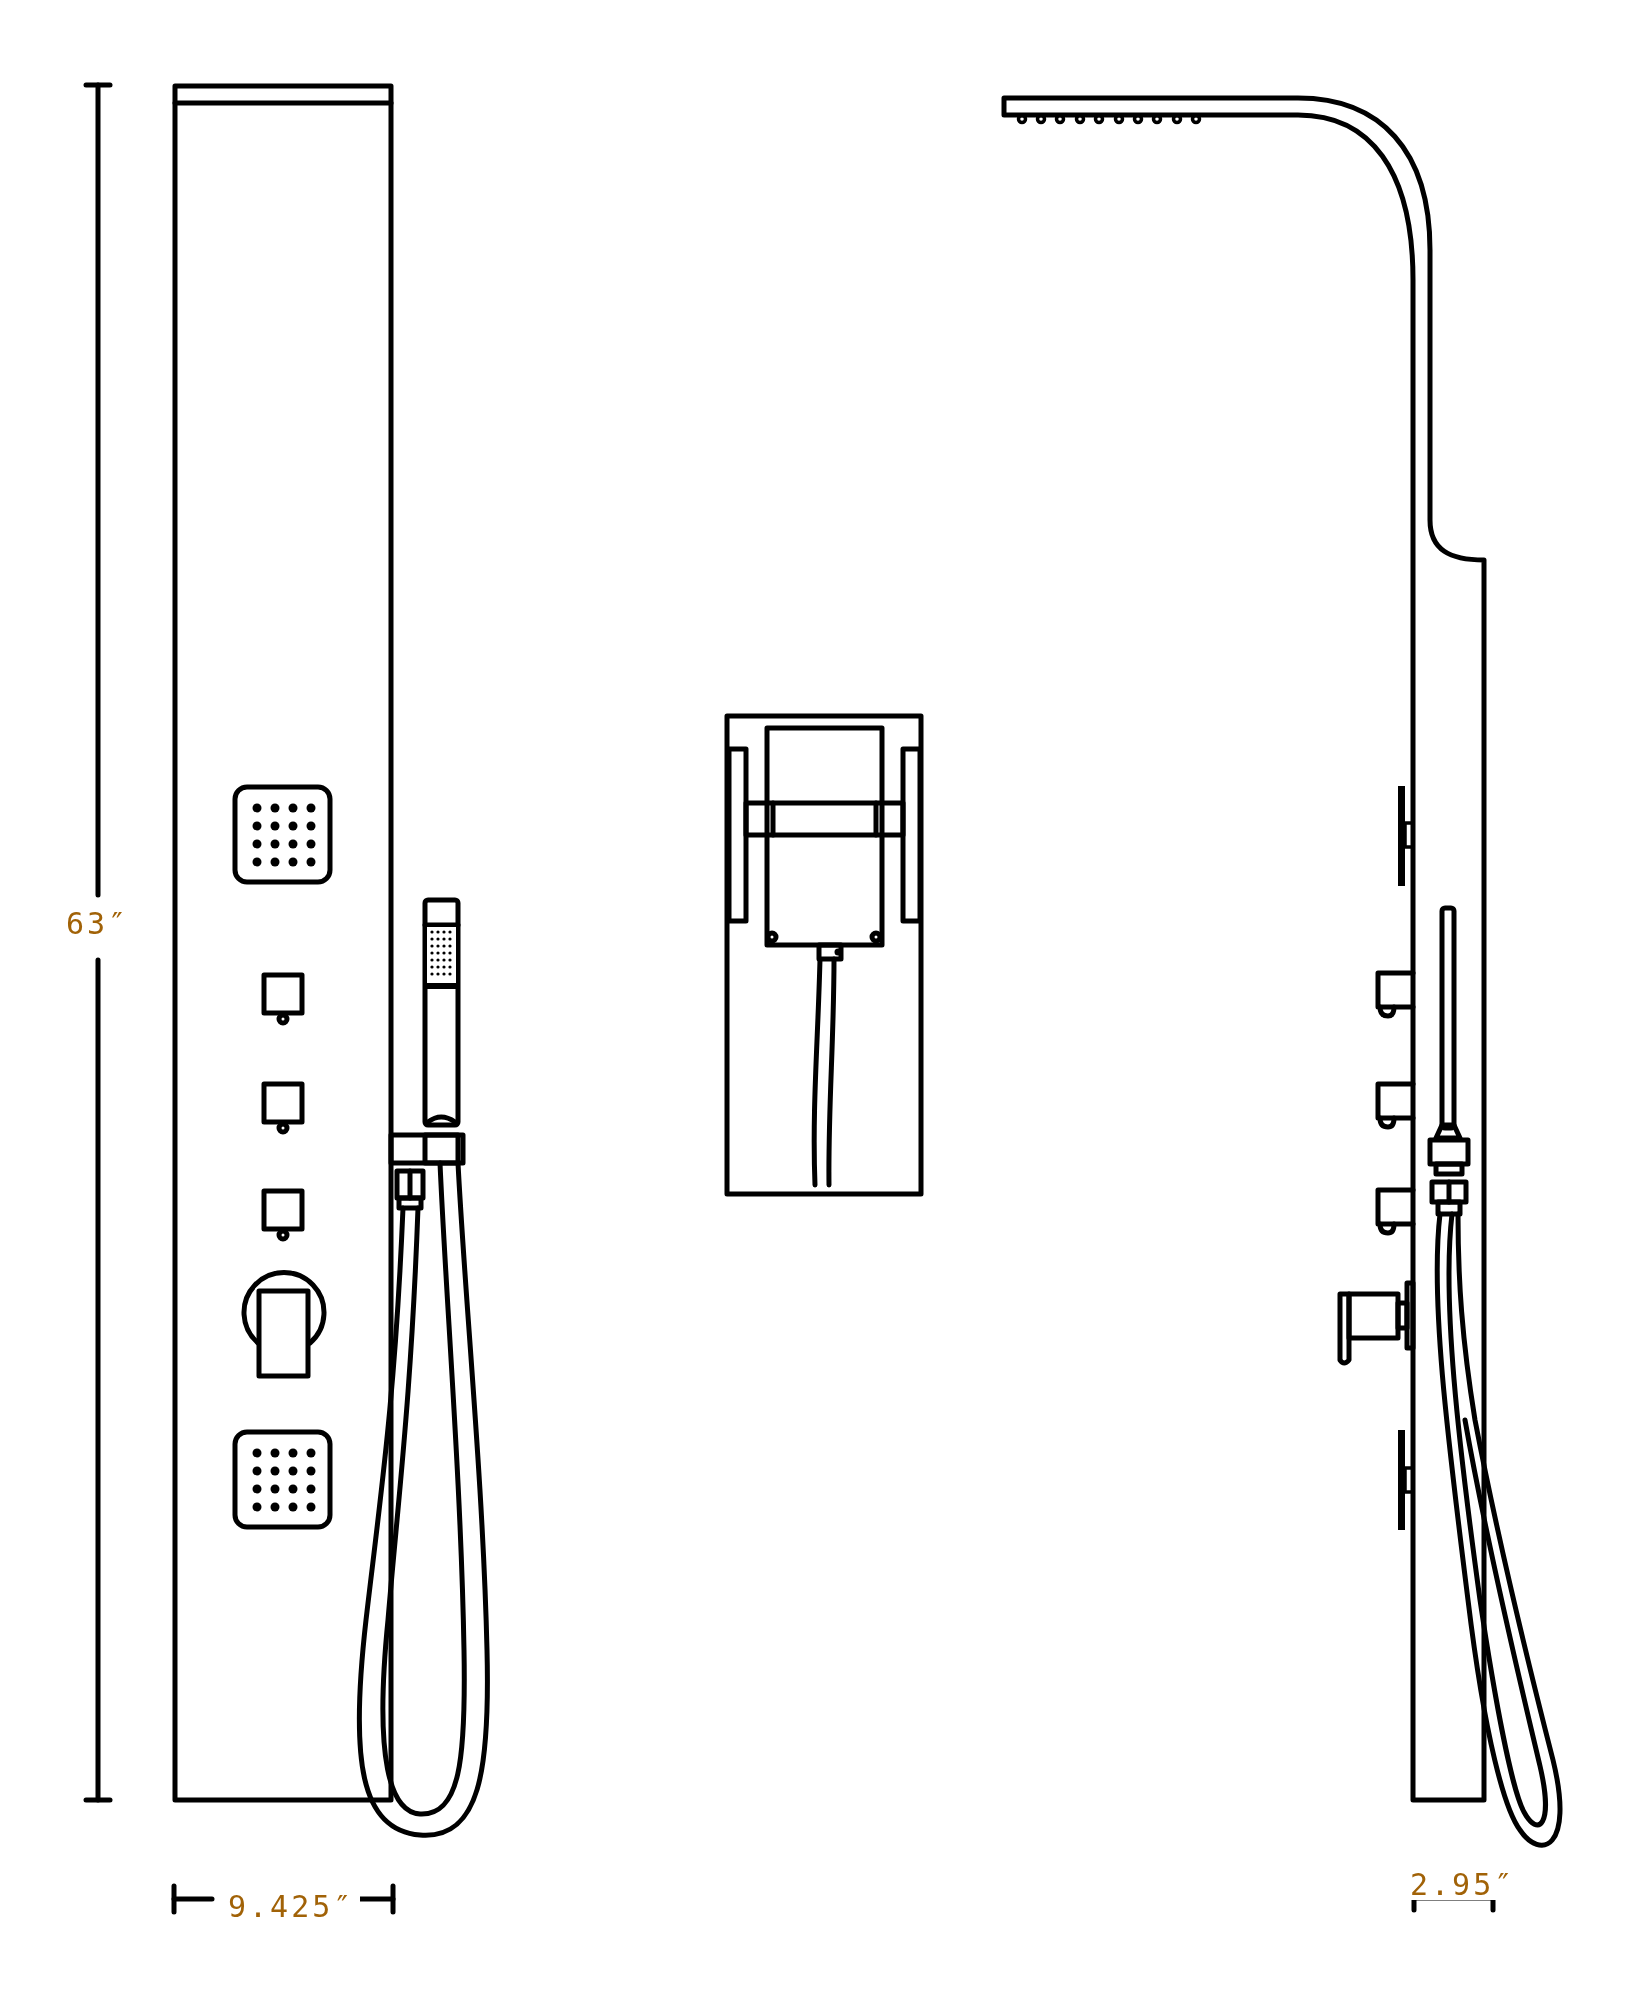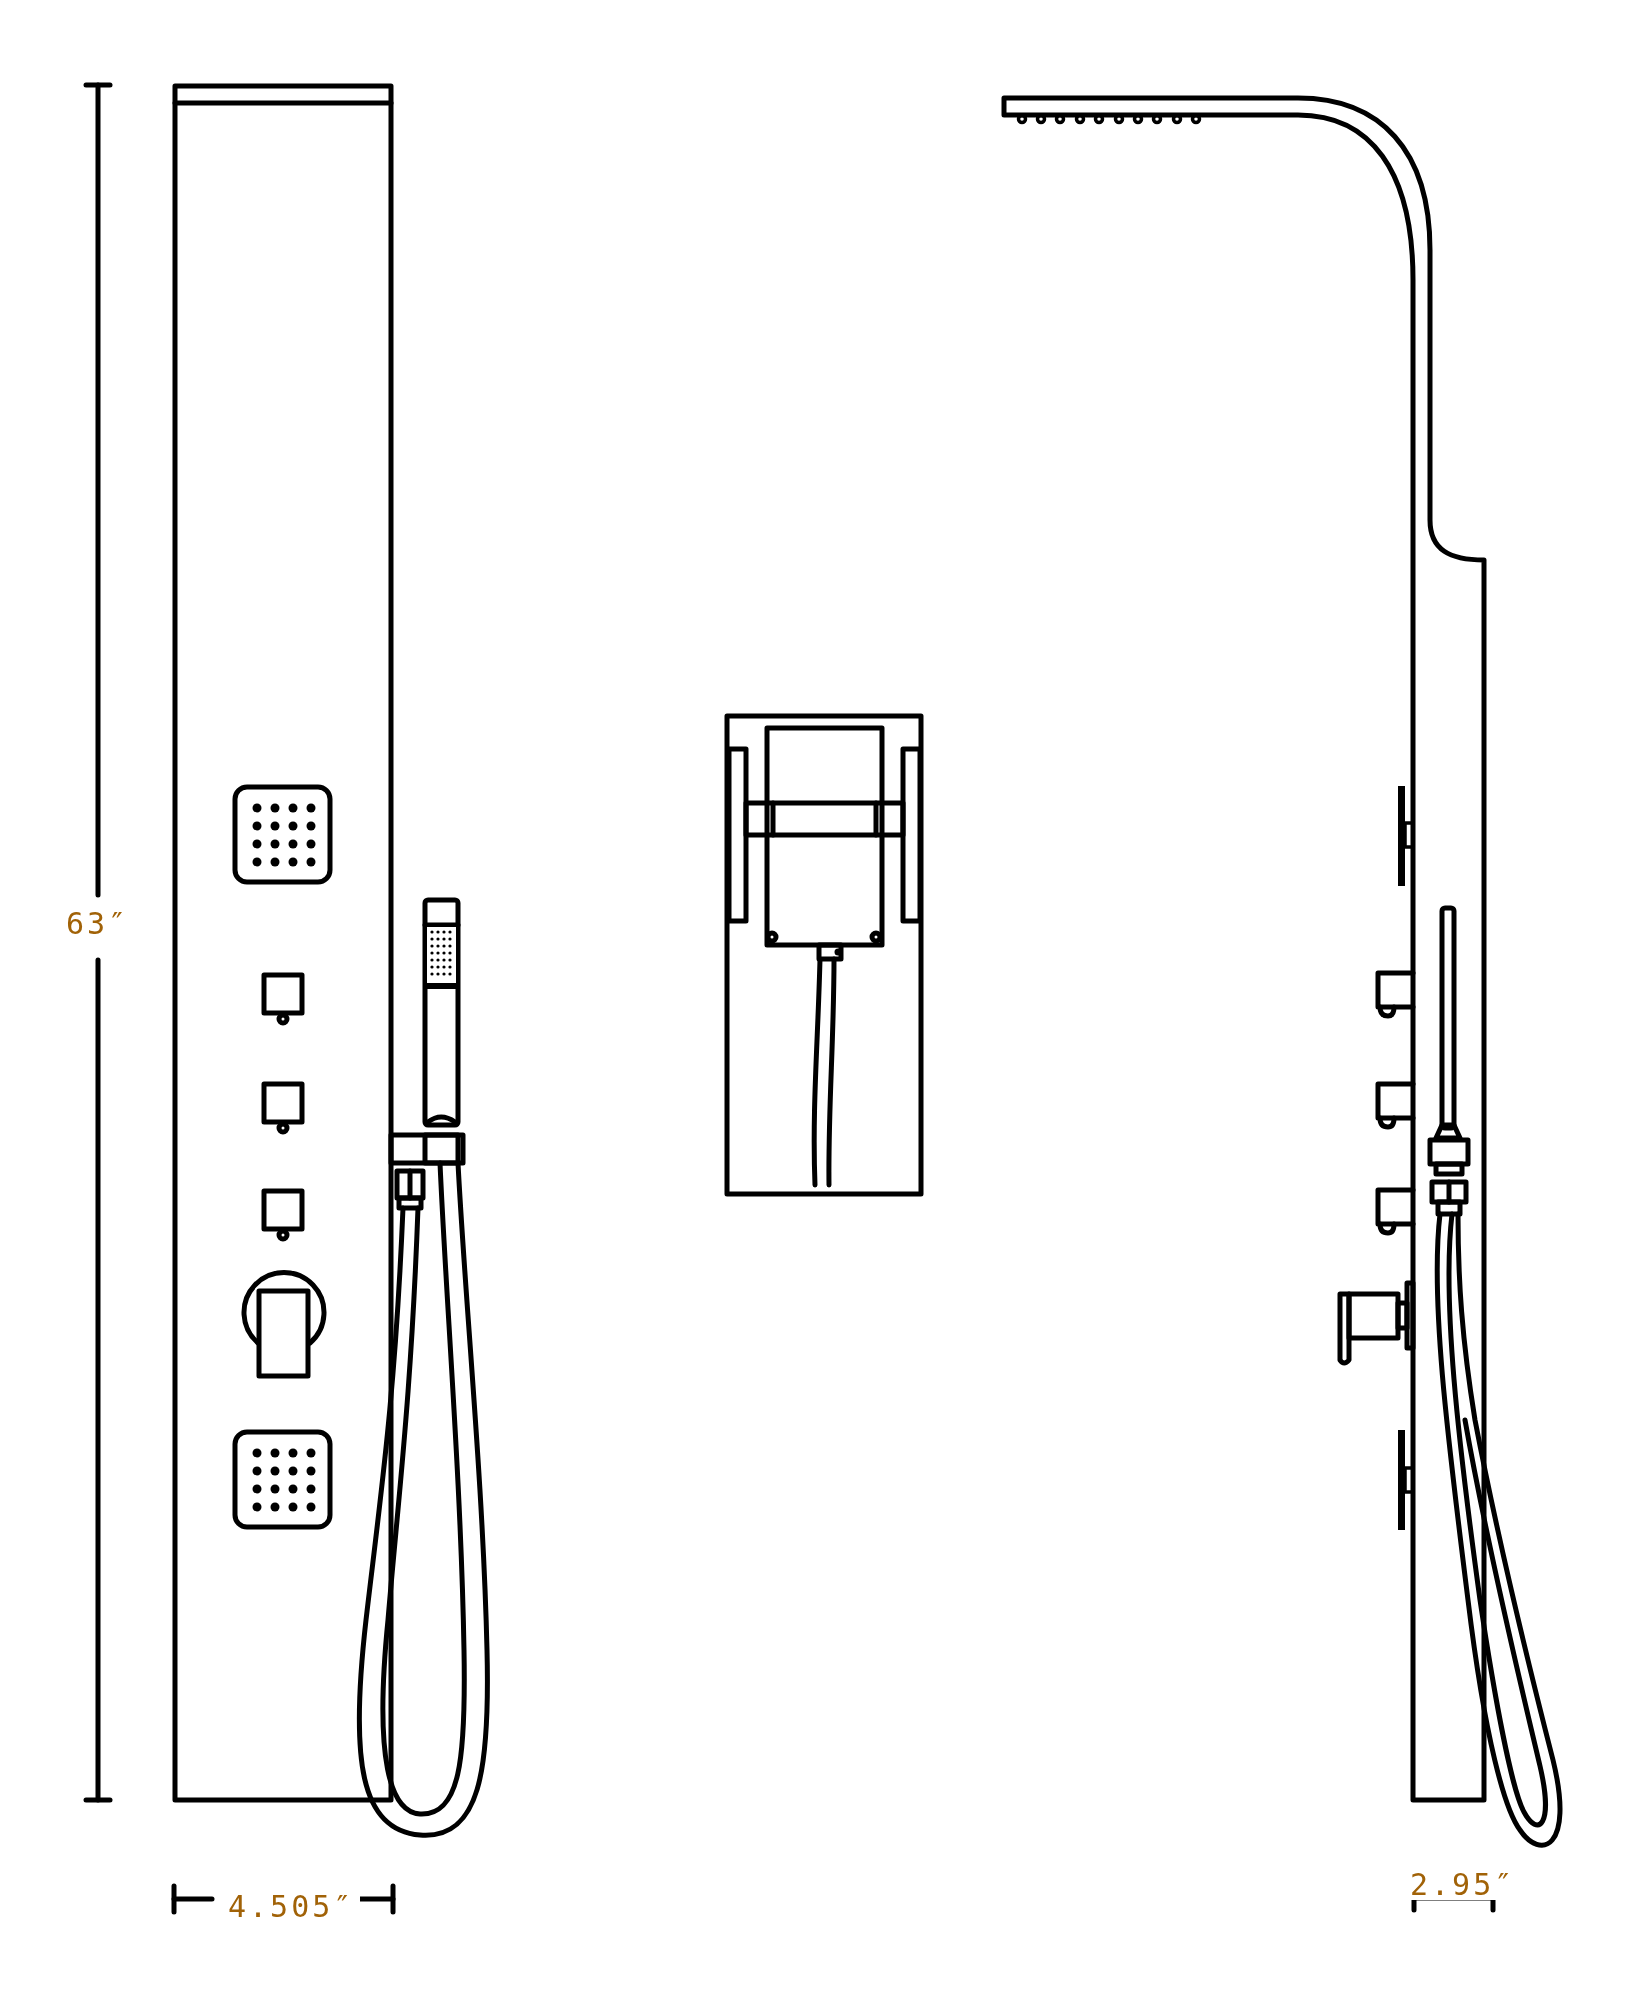--- a/index.html
+++ b/index.html
@@ -240,14 +240,14 @@
   </g>
 
   <g>
     <line class="ln" x1="1414" y1="1886" x2="1414" y2="1910"></line>
     <line class="ln" x1="1414" y1="1898" x2="1493" y2="1898"></line>
     <line class="ln" x1="1493" y1="1886" x2="1493" y2="1910"></line>
   </g>
 </svg>
 
 <div id="lbl-height" class="lbl">63″</div>
-<div id="lbl-width" class="lbl">4.505″</div>
+<div id="lbl-width" class="lbl">9.425″</div>
 <div id="lbl-depth" class="lbl">2.95″</div>
 
 </body></html>

